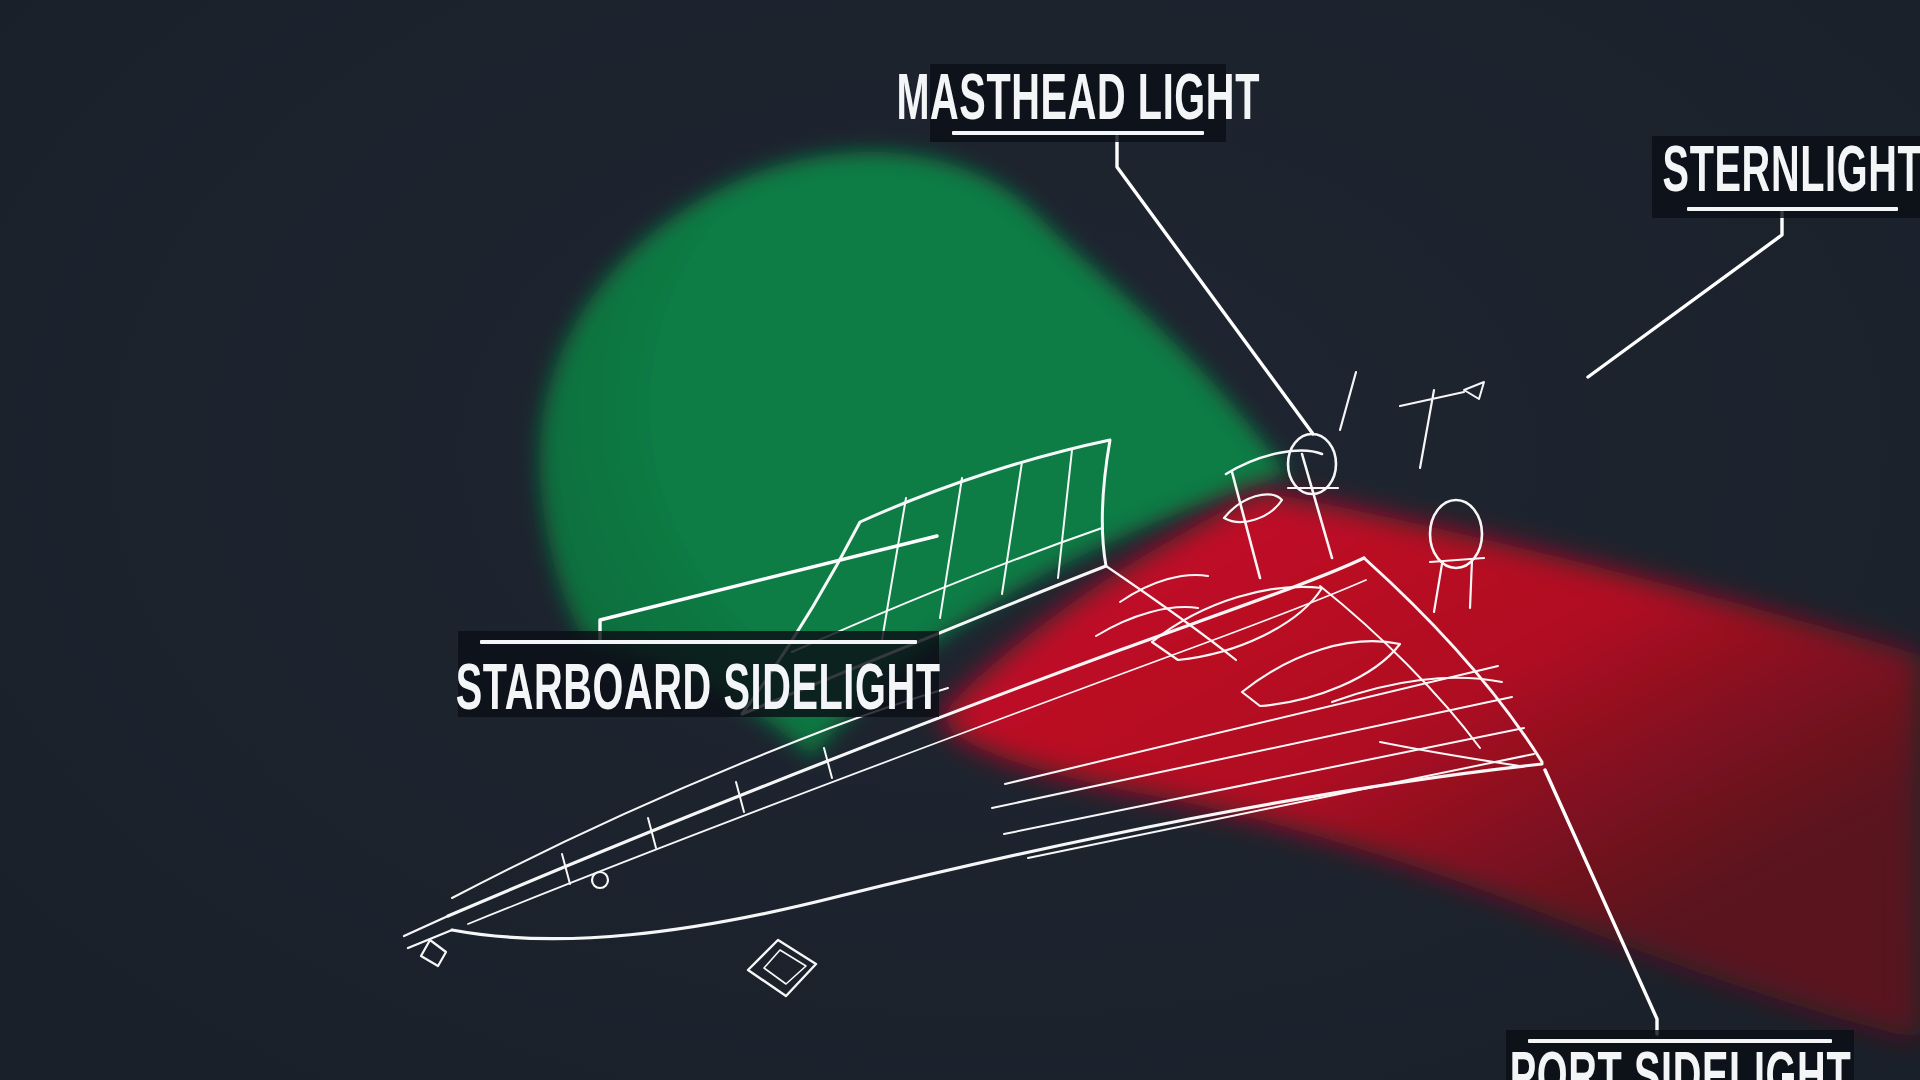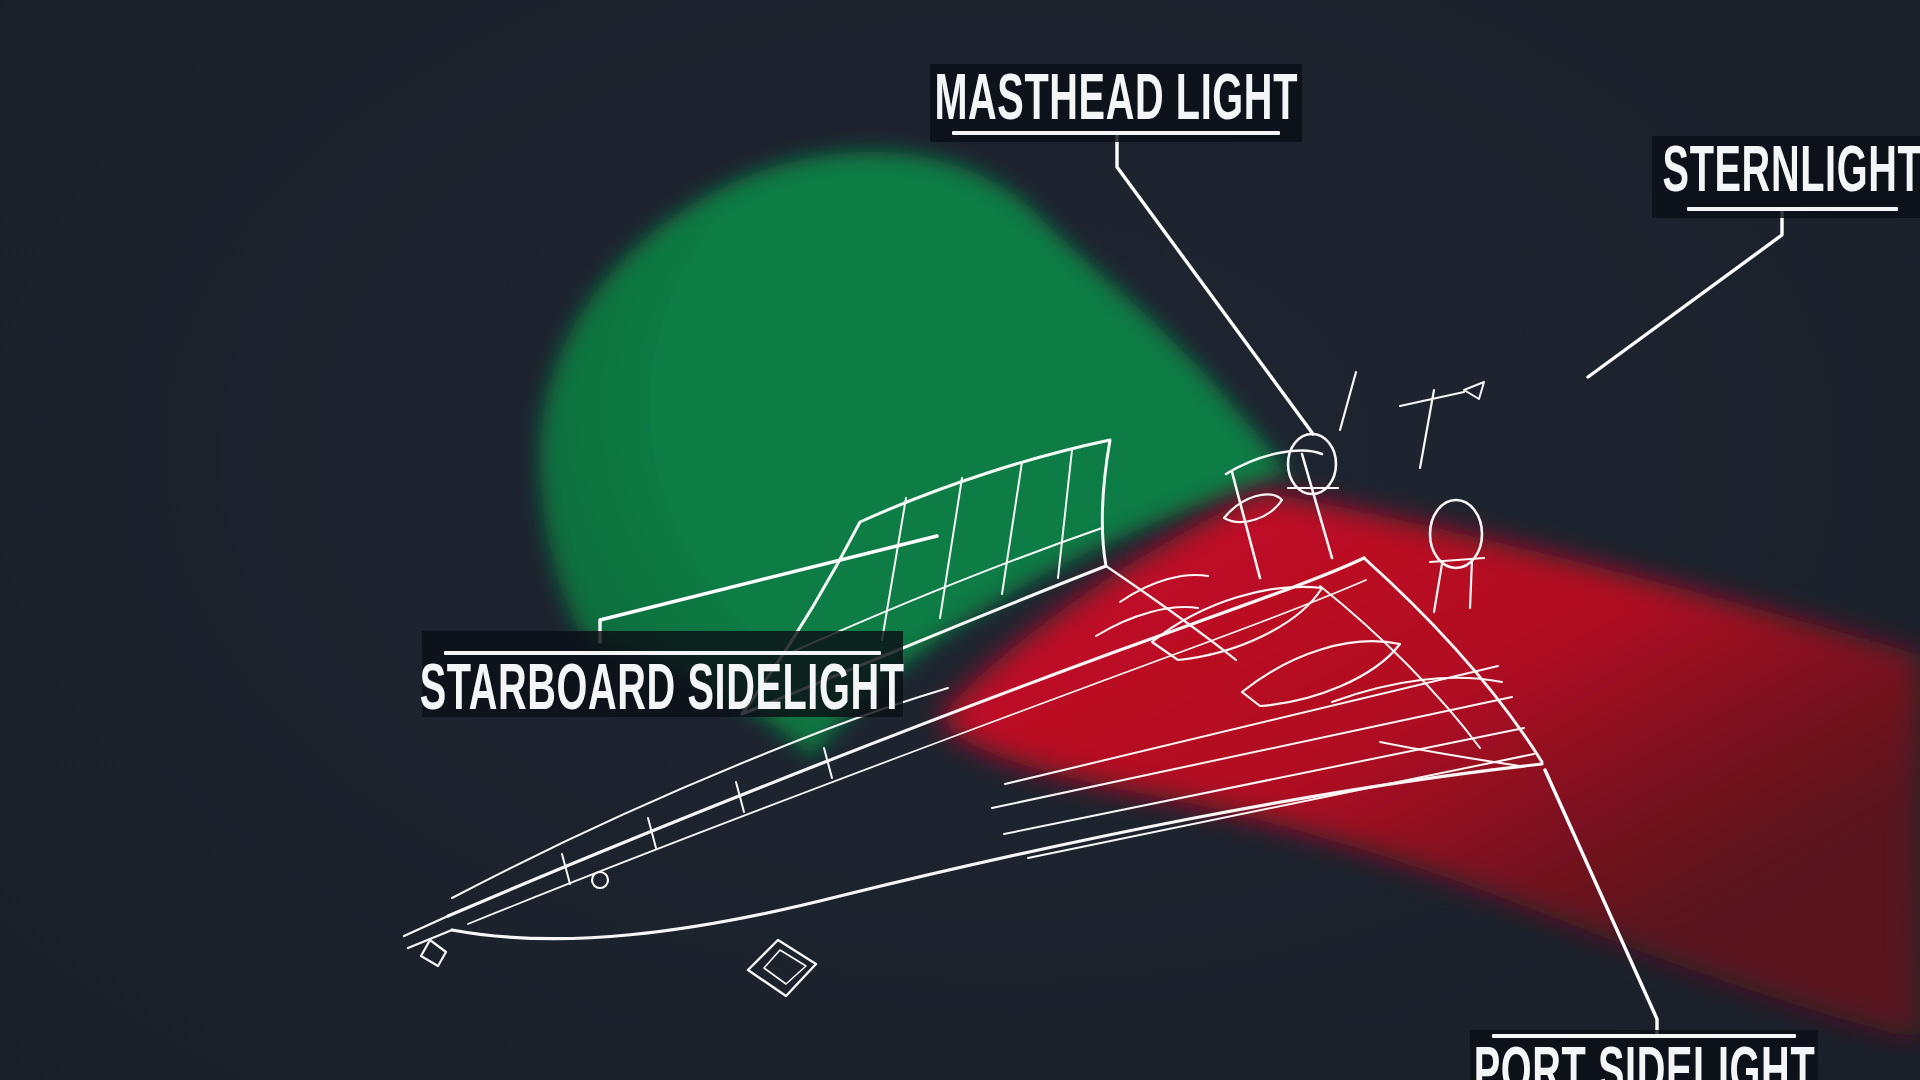--- a/index.html
+++ b/index.html
@@ -15,21 +15,21 @@
     box-sizing:border-box;
   }
   .label .txt {
     color: var(--line-white,#f3f5f7);
     font-weight:700; font-size:64px; line-height:60px; letter-spacing:1px;
     white-space:nowrap; display:inline-block;
     transform: scaleX(0.62); transform-origin:50% 50%;
   }
   .rule { height:4px; background:var(--line-white,#fff); width:calc(100% - 22px); border-radius:1px; flex:0 0 auto; }
   .label.underlined { justify-content:space-between; padding:3px 11px 7px; }
-  .label.overlined  { justify-content:flex-end;  padding:9px 11px 0; }
+  .label.overlined  { justify-content:space-between;  padding:9px 11px 0;margin-left:36px; }
   .label.overlined .txt { margin-top:2px; }
 </style>
 </head>
 <body>
 
 <div class="canvas">
 
   <svg class="scene" width="1920" height="1080" viewBox="0 0 1920 1080">
     <defs>
       <filter id="softGreen" x="-30%" y="-30%" width="160%" height="160%">
@@ -114,21 +114,21 @@
     </g>
 
     <g stroke="#FFFFFF" fill="none" stroke-width="3.4" stroke-linejoin="round" stroke-linecap="round">
       <polyline points="1117,136 1117,167 1313,434"></polyline>
       <polyline points="1782,210 1782,235 1588,377"></polyline>
       <polyline points="600,642 600,620 937,536"></polyline>
       <polyline points="1545,770 1657,1019 1657,1034"></polyline>
     </g>
   </svg>
 
-  <div class="label underlined" style="left:930px; top:64px; width:372px; height:78px;">
+  <div class="label underlined" style="left:930px; top:64px; width:296px; height:78px;">
     <span class="txt">MASTHEAD LIGHT</span>
     <div class="rule"></div>
   </div>
 
   <div class="label underlined" style="left:1652px; top:136px; width:268px; height:82px;padding-left:24px;">
     <span class="txt">STERNLIGHT</span>
     <div class="rule"></div>
   </div>
 
   <div class="label overlined" style="left:422px; top:631px; width:481px; height:86px;">

